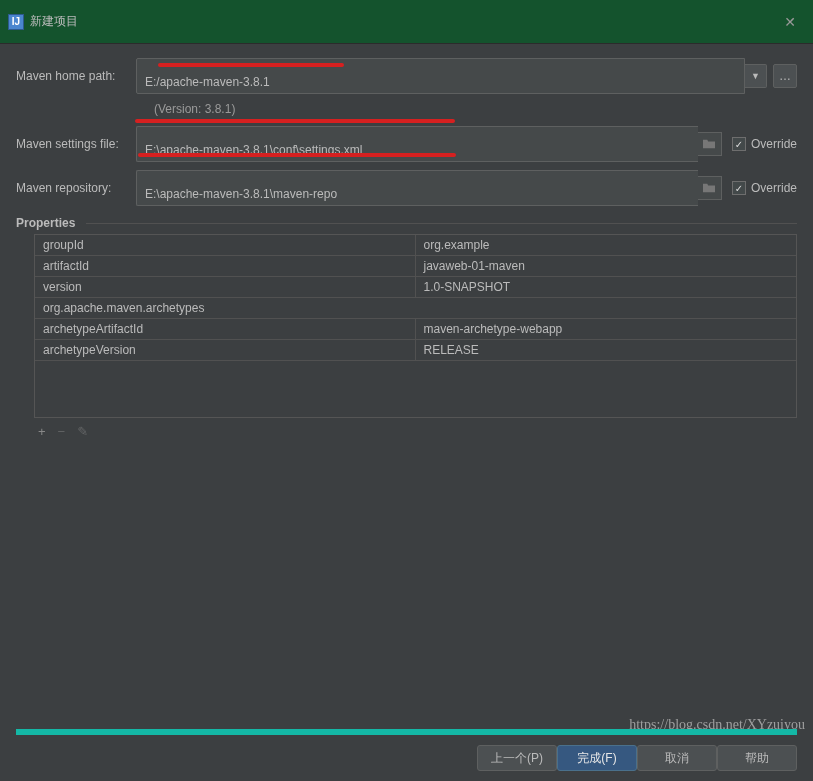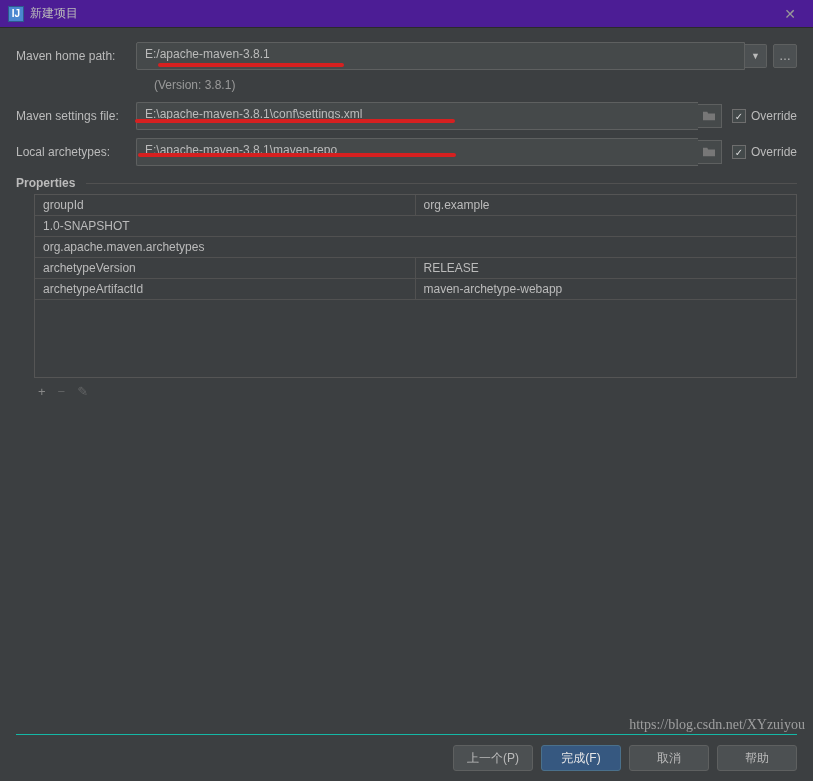--- a/index.html
+++ b/index.html
@@ -7,47 +7,47 @@
     font-family: "Segoe UI", "Microsoft YaHei", Arial, sans-serif;
     font-size: 12px;
     background: #3c3f41;
     color: #bbbbbb;
     width: 813px;
     height: 781px;
     overflow: hidden;
     position: relative;
   }
   .titlebar {
-    height: 28px;
+    height: 44px;
     display: flex;
     align-items: center;
     padding: 0 8px;
-    background: #4c1d95;
+    background: #14532d;
     border-bottom: 1px solid #2b2b2b;
   }
   .app-icon {
     width: 16px; height: 16px;
     background: #4a86cf;
     border: 1px solid #2d5a8e;
     margin-right: 6px;
     display:flex;align-items:center;justify-content:center;
     color:#fff;font-weight:bold;font-size:10px;
   }
   .titlebar-spacer { flex:1; }
   .close-x { width:30px; text-align:center; color:#999; font-size:14px; cursor:pointer;}
   .content { padding: 14px 16px 0 16px; }
   .row { display:flex; align-items:center; margin-bottom:8px; }
   .label { color:#bbbbbb; width:120px; flex:none; }
   .input-like {
     flex:1;
     background:#45494a;
     border:1px solid #5e6060;
-    height:28px;
+    height:36px;
     line-height:22px;
-    padding:0 8px;
+    padding:12px 8px;
     color:#bbbbbb;
     border-radius:2px;
     position:relative;
   }
   .dropdown-btn {
     width:22px;height:24px;flex:none;background:#4c5052;border:1px solid #5e6060;border-left:none;
     display:flex;align-items:center;justify-content:center;color:#bbb;font-size:9px;border-radius:0 2px 2px 0;
   }
   .browse-btn {
     width:24px;height:24px;flex:none;background:#4c5052;border:1px solid #5e6060;margin-left:6px;
@@ -81,22 +81,22 @@
     border-right:1px solid #515151;
   }
   .prop-cell:first-child{ flex:0 0 50%; }
   .prop-cell:last-child{ border-right:none; }
   .toolbar {
     display:flex;gap:12px;padding:6px 4px;margin-left:18px;color:#888;font-size:13px;align-items:center;
   }
   .toolbar span{cursor:pointer;}
   .footer {
     position:absolute;bottom:10px;right:16px;left:16px;
-    display:flex;justify-content:flex-end;gap:8px;
-    border-top:1px solid #14b8a6;padding-top:10px;
+    display:flex;justify-content:flex-end;
+    border-top:6px solid #14b8a6;padding-top:10px;
   }
   .btn {
     min-width:80px;height:26px;padding:0 12px;background:#4c5052;border:1px solid #5e6060;color:#bbb;border-radius:3px;cursor:pointer;
     display:flex;align-items:center;justify-content:center;
   }
   .btn.primary { background:#365880; border:1px solid #4a708b; color:#e6e6e6;}
   .watermark{
     position:absolute;right:8px;bottom:48px;color:#b6b6b6;font-size:14px;opacity:0.8;font-family:Liberation Serif, serif;
   }
   .underline-anno{
@@ -138,21 +138,21 @@
         </svg>
     </div>
     <div class="chk-wrap">
       <div class="chk">✓</div>
       <span>Override</span>
     </div>
   </div>
   <div class="underline-anno u2"></div>
 
   <div class="row">
-    <div class="label">Local archetypes:</div>
+    <div class="label">Maven repository:</div>
     <div class="input-like" style="border-right:none;border-radius:2px 0 0 2px">E:\apache-maven-3.8.1\maven-repo</div>
     <div class="folder-icon-cell">
       <svg class="folder" viewBox="0 0 16 14">
           <path fill="#777" d="M1 2h5l1 2h8v8H1z"></path>
         </svg>
     </div>
     <div class="chk-wrap">
       <div class="chk">✓</div>
       <span>Override</span>
     </div>
@@ -161,32 +161,37 @@
 
   <div class="section-title">Properties</div>
 
   <div class="prop-table">
     <div id="prop-rows">
         <div class="prop-row">
           <div class="prop-cell">groupId</div>
           <div class="prop-cell">org.example</div>
         </div>
         <div class="prop-row">
+          <div class="prop-cell">artifactId</div>
+          <div class="prop-cell">javaweb-01-maven</div>
+        </div>
+        <div class="prop-row">
+          <div class="prop-cell">version</div>
           <div class="prop-cell">1.0-SNAPSHOT</div>
         </div>
         <div class="prop-row">
           <div class="prop-cell">org.apache.maven.archetypes</div>
+        </div>
+        <div class="prop-row">
+          <div class="prop-cell">archetypeArtifactId</div>
+          <div class="prop-cell">maven-archetype-webapp</div>
         </div>
         <div class="prop-row">
           <div class="prop-cell">archetypeVersion</div>
           <div class="prop-cell">RELEASE</div>
-        </div>
-        <div class="prop-row">
-          <div class="prop-cell">archetypeArtifactId</div>
-          <div class="prop-cell">maven-archetype-webapp</div>
         </div>
       </div>
   </div>
   <div class="toolbar">
     <span>+</span>
     <span style="opacity:.5">−</span>
     <span style="opacity:.5">✎</span>
   </div>
 
 </div>

